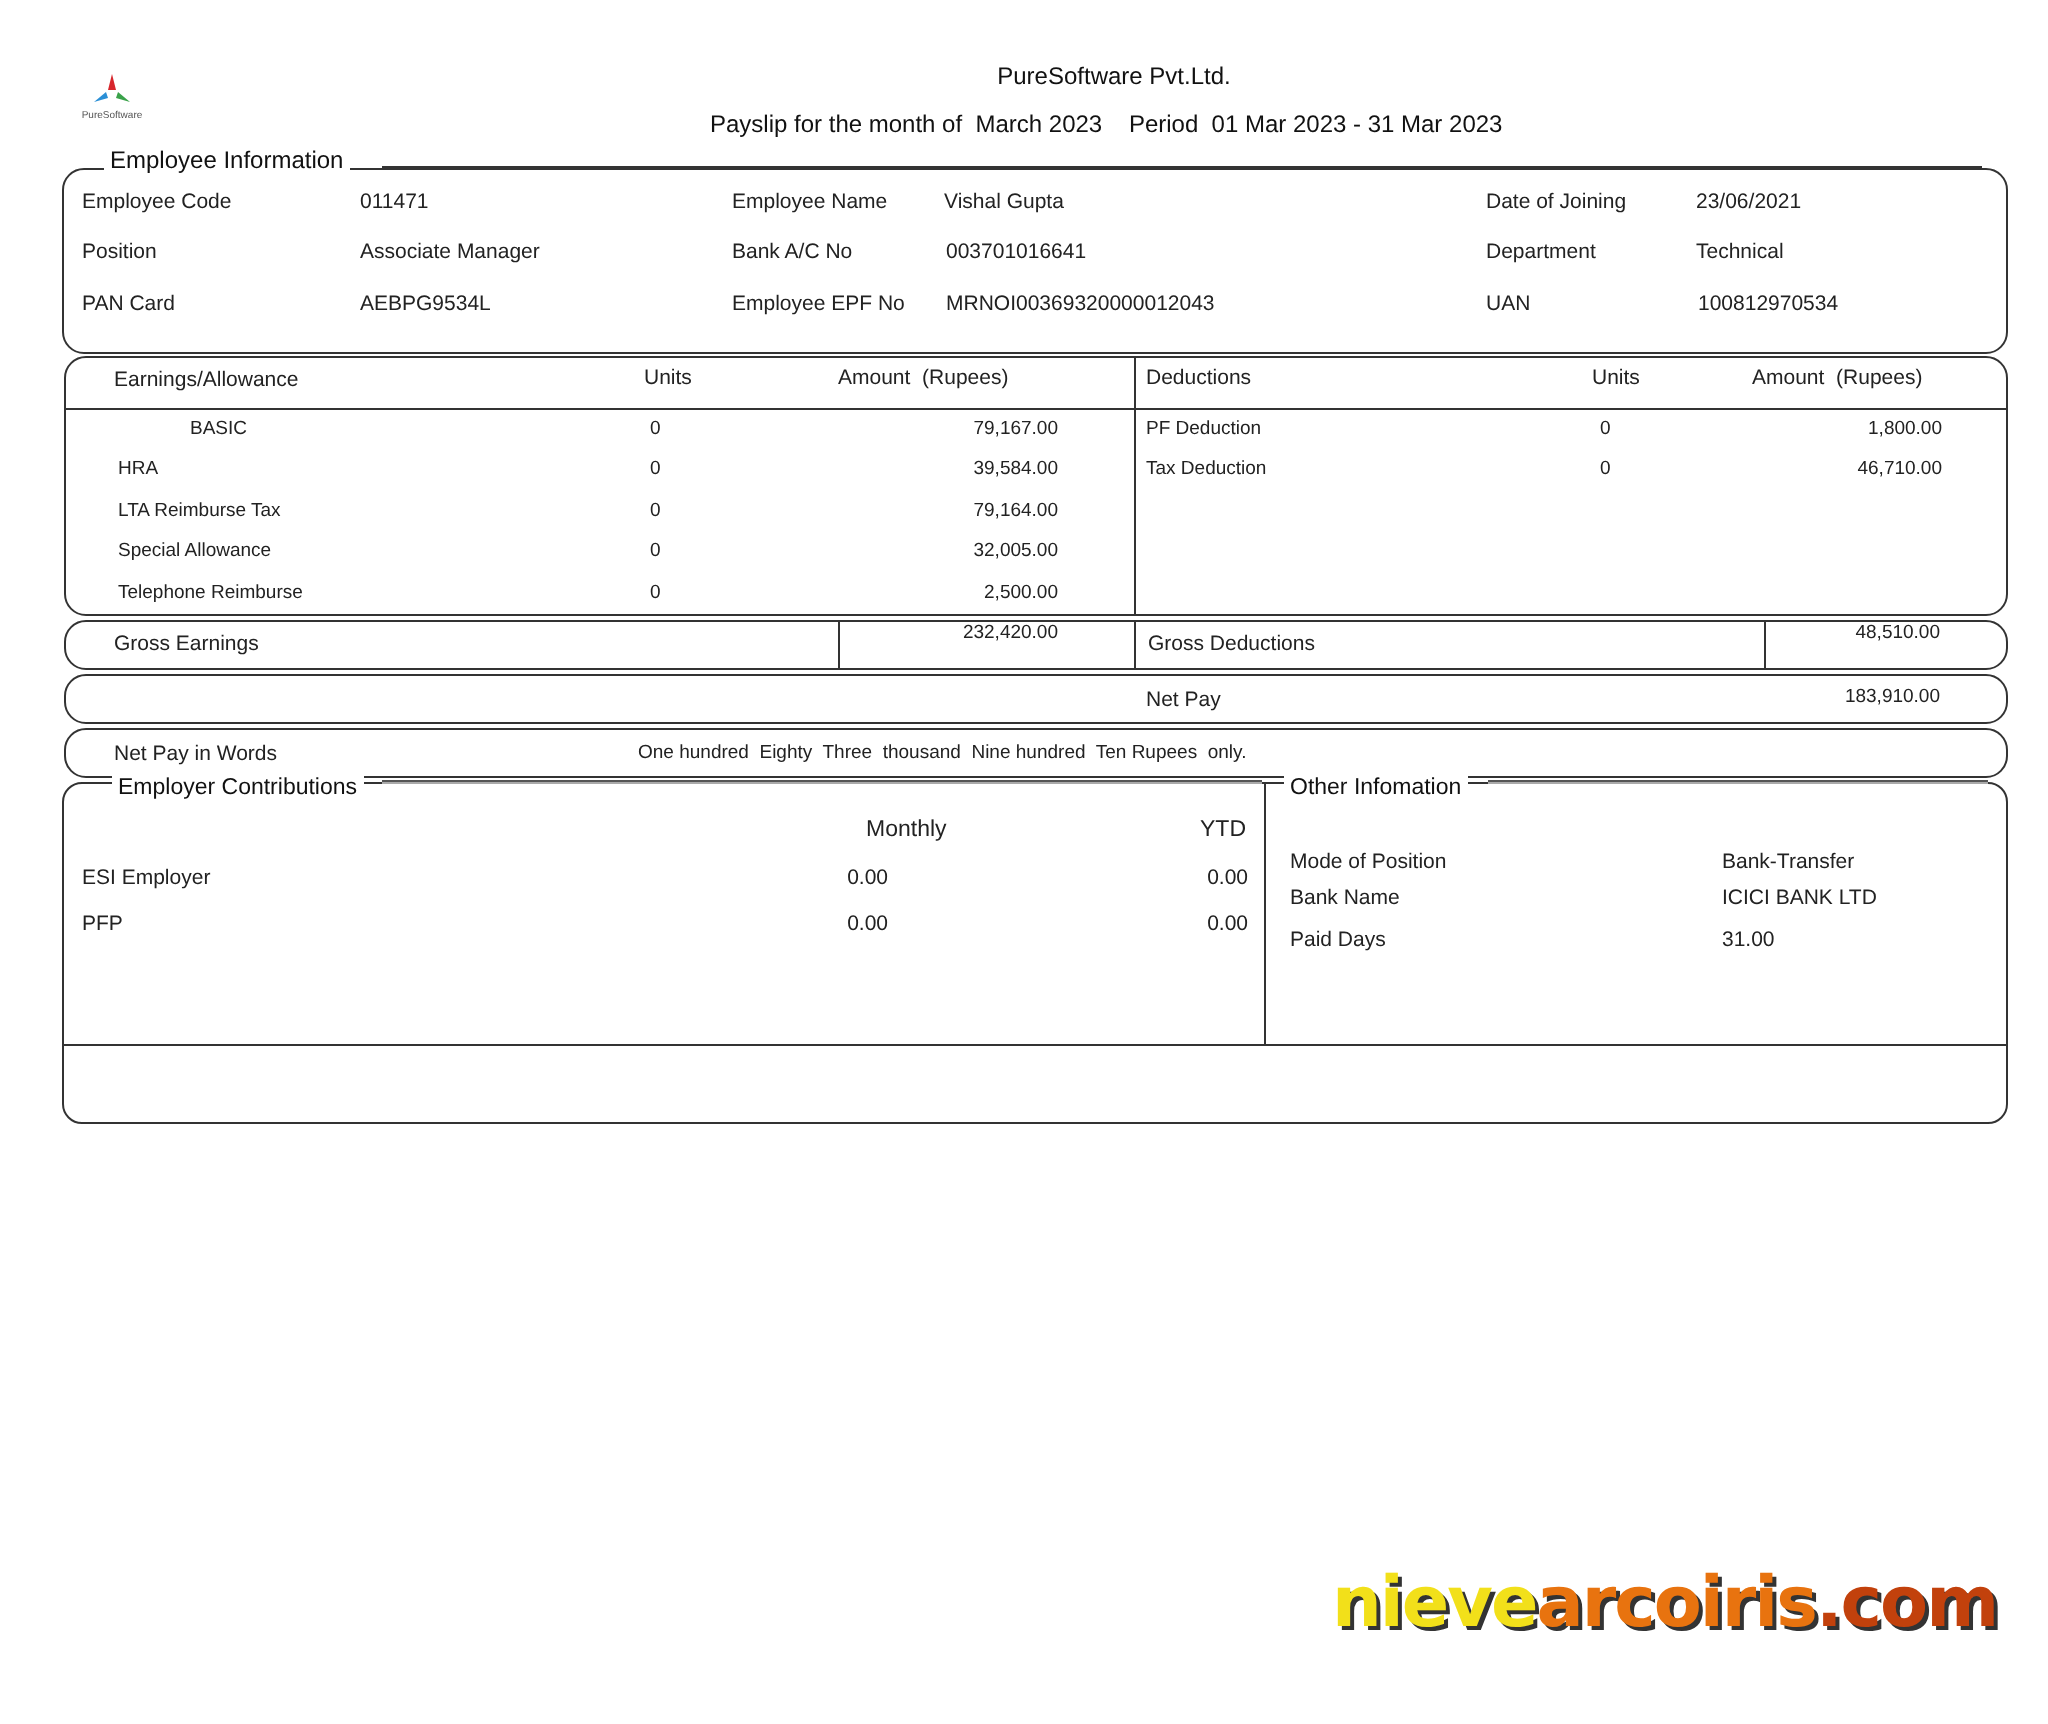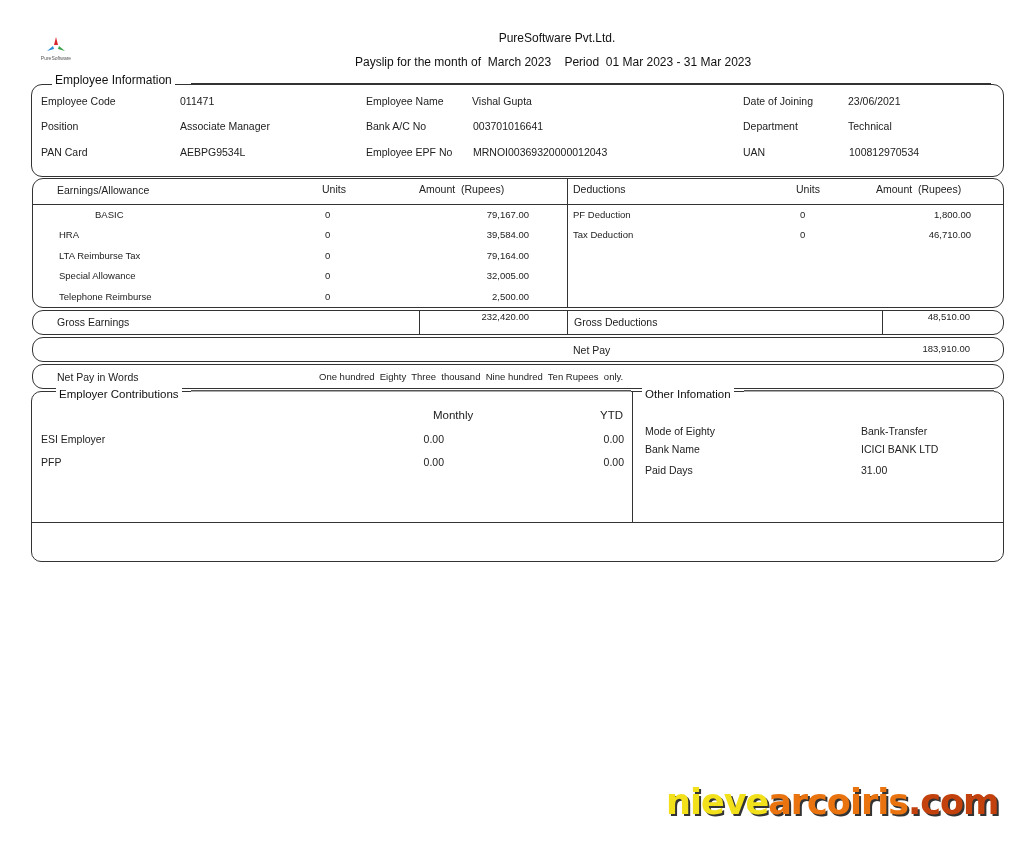--- a/index.html
+++ b/index.html
@@ -158,21 +158,21 @@
   <div class="abs lbl right" style="left:560px; width:64px; top:433px;">0.00</div>
 </div>
 <div>
   <div class="abs lbl" style="left:41px; top:456px;">PFP</div>
   <div class="abs lbl right" style="left:380px; width:64px; top:456px;">0.00</div>
   <div class="abs lbl right" style="left:560px; width:64px; top:456px;">0.00</div>
 </div>
 
 <div class="legend" style="left:642px; top:388px; font-size:11.5px;">Other Infomation</div>
 <div>
-  <div class="abs lbl" style="left:645px; top:425px;">Mode of Eighty</div>
+  <div class="abs lbl" style="left:645px; top:425px;">Mode of Position</div>
   <div class="abs lbl" style="left:861px; top:425px;">Bank-Transfer</div>
 </div>
 <div>
   <div class="abs lbl" style="left:645px; top:443px;">Bank Name</div>
   <div class="abs lbl" style="left:861px; top:443px;">ICICI BANK LTD</div>
 </div>
 <div>
   <div class="abs lbl" style="left:645px; top:464px;">Paid Days</div>
   <div class="abs lbl" style="left:861px; top:464px;">31.00</div>
 </div>

